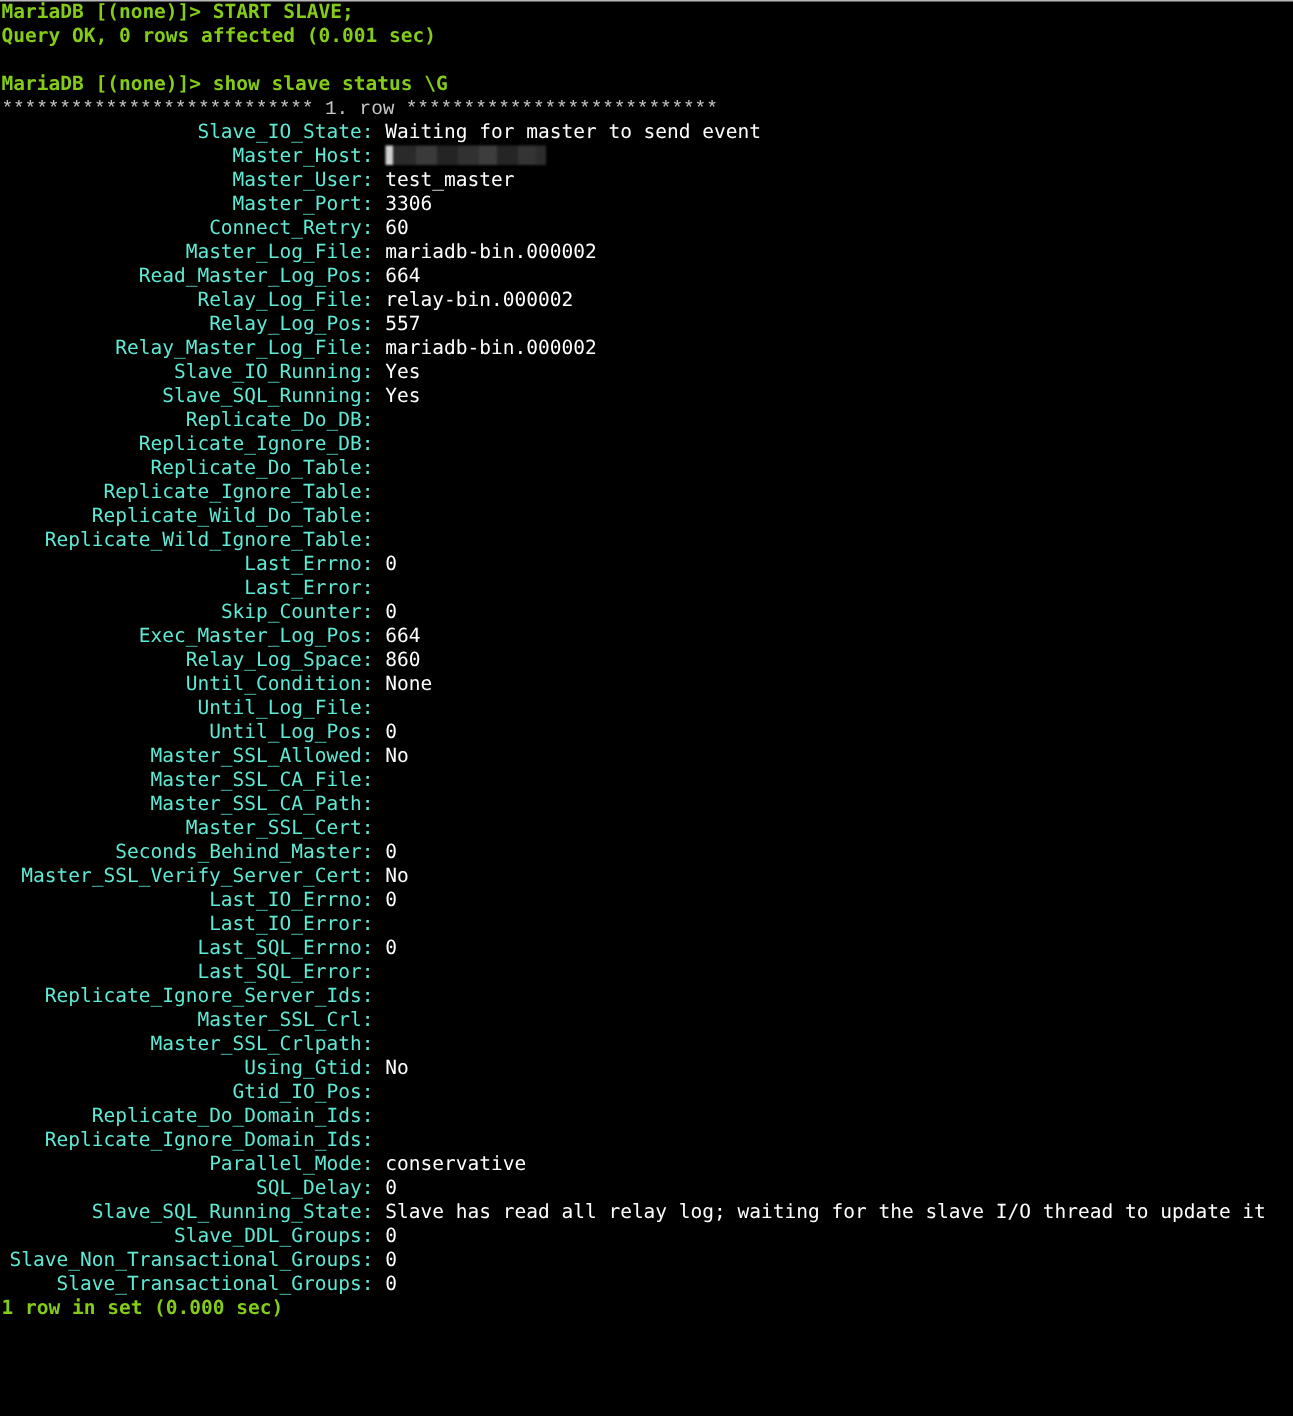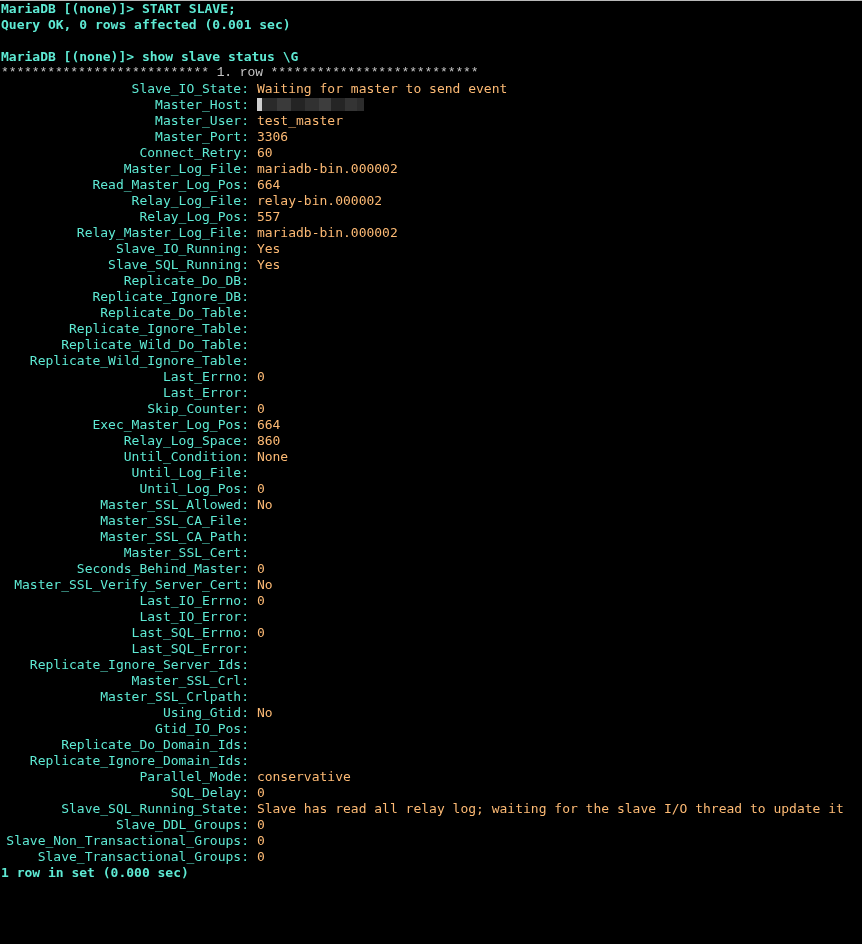--- a/index.html
+++ b/index.html
@@ -30,21 +30,21 @@
     white-space: pre;
     font-size: 13px;
     letter-spacing: 0px;
   }
   .line.blank {
     height: 16px;
   }
   
   .bold {
     font-weight: bold;
-    color: #5eead4;
+    color: #84cc16;
   }
   .sep {
     color: #c6c6c6;
     letter-spacing: -0.1px;
     font-family: Liberation Mono, monospace;
   }
   
   .field {
     height: 16px;
     line-height: 16px;
@@ -53,21 +53,21 @@
   }
   .fname {
     display: inline-block;
     width: 248px;
     text-align: right;
     white-space: pre;
     color: #5eead4;
   }
   .fval {
     white-space: pre;
-    color: #fdba74;
+    color: #ffffff;
     padding-left: 7.9px;
   }
   
   .redacted {
     display: inline-block;
     width: 107px;
     height: 13px;
     vertical-align: -2px;
     margin-left: 8px;
     background:

